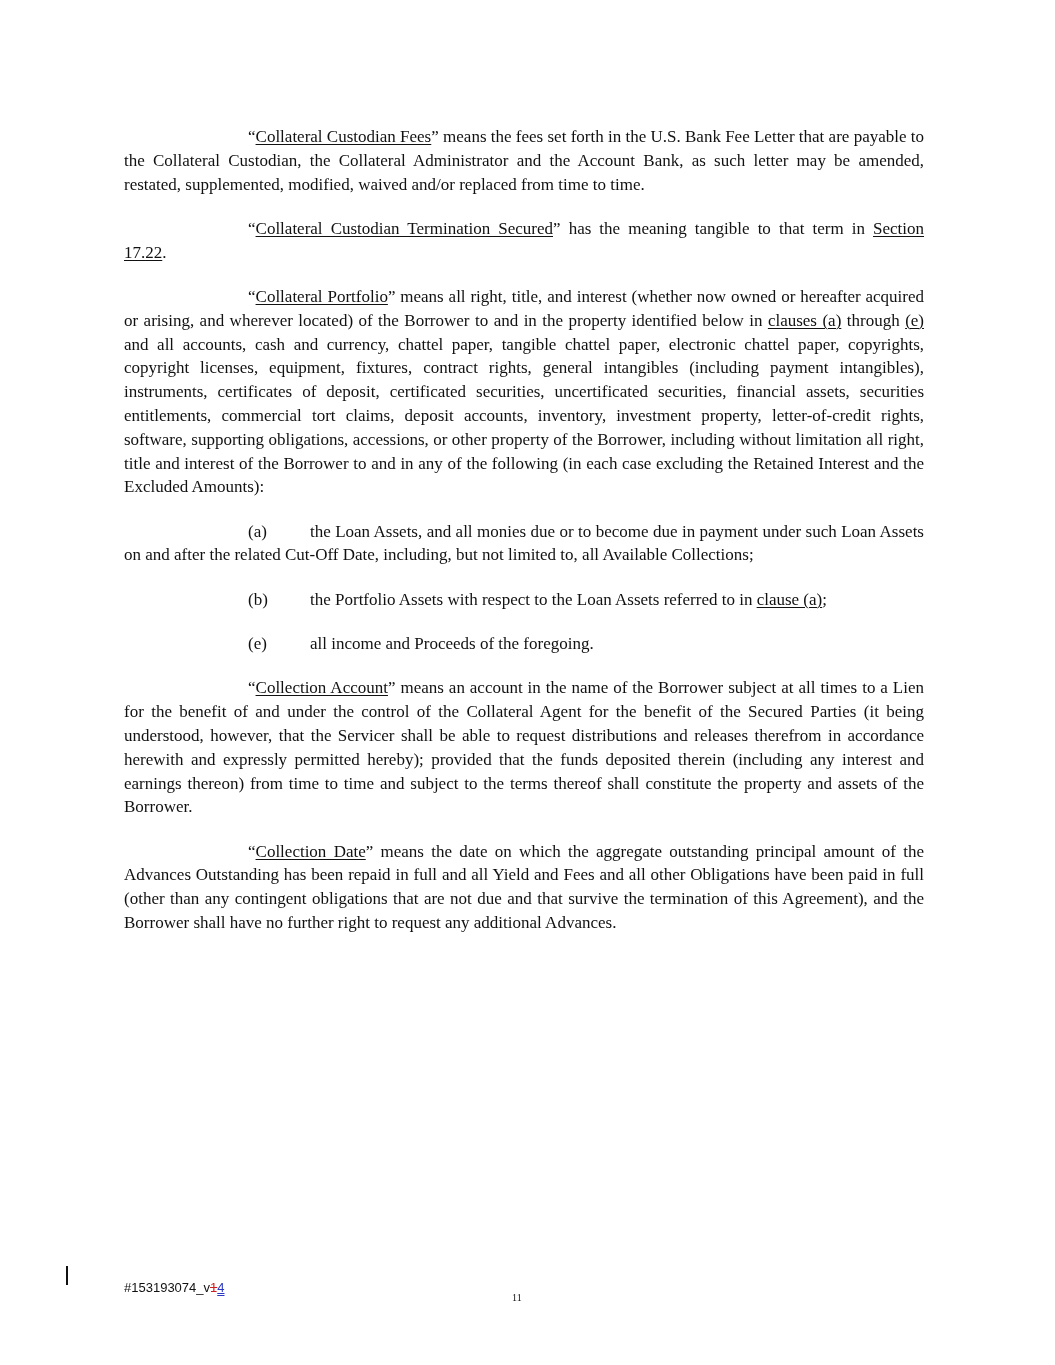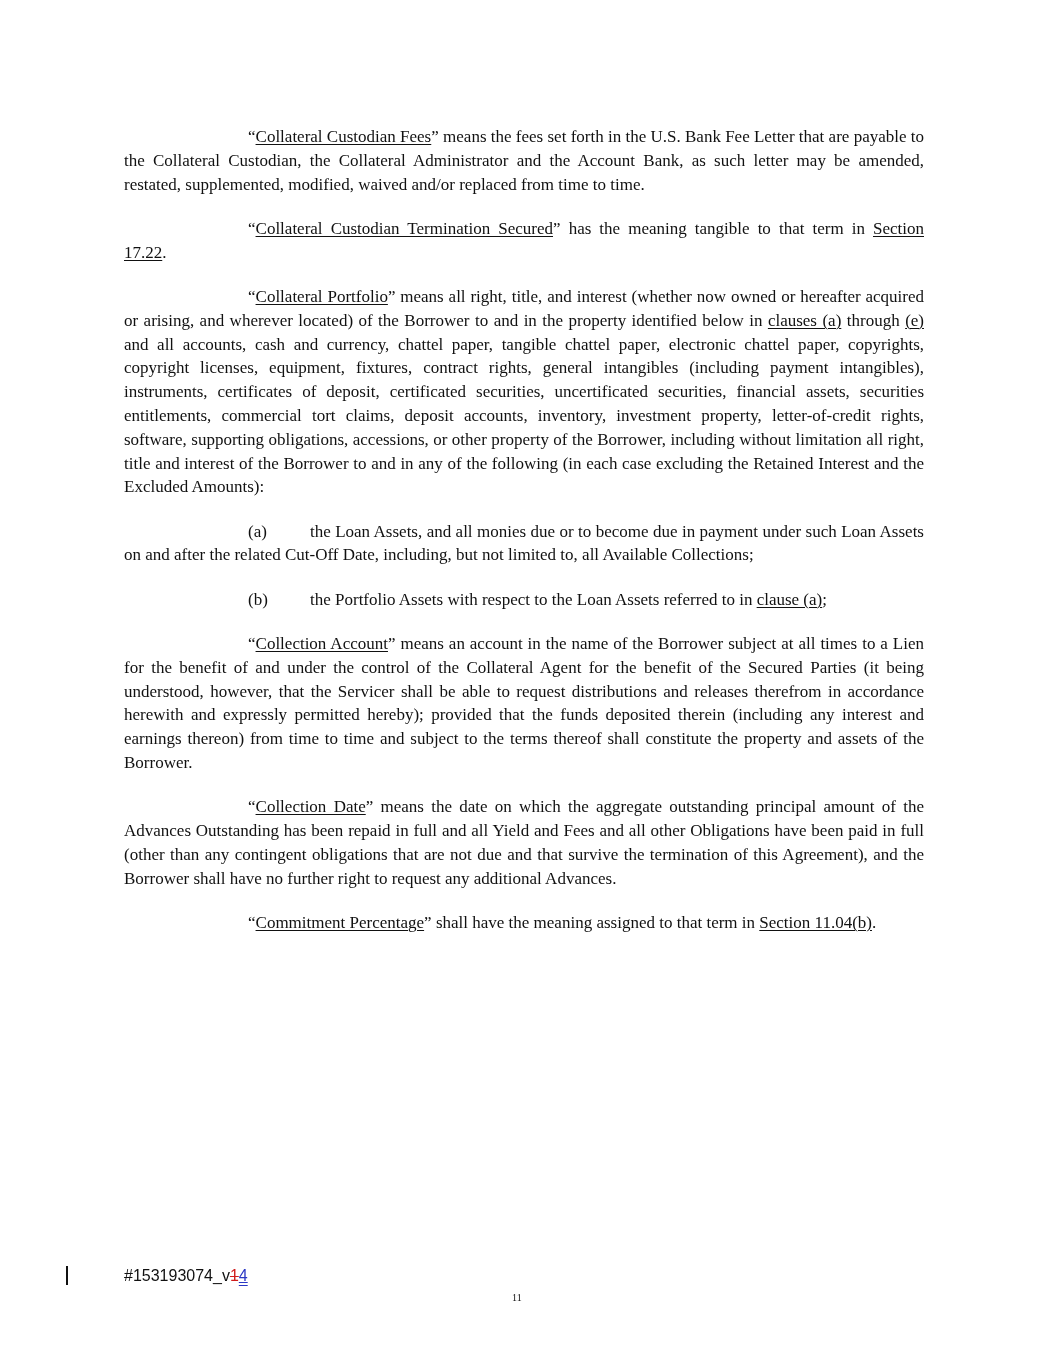--- a/index.html
+++ b/index.html
@@ -49,23 +49,23 @@
       position: absolute;
       left: 66px;
       top: 2px;
       width: 2px;
       height: 19px;
       background: #111111;
     }
     .doc-id {
       position: absolute;
       left: 124px;
-      top: 3px;
+      top: 16px;
       font-family: "Liberation Sans", "DejaVu Sans", sans-serif;
-      font-size: 16px;
+      font-size: 13px;
       color: #111111;
     }
     .del { color: #d01c1c; text-decoration: line-through; }
     .ins { color: #2a37c4; text-decoration: underline double; }
     .page-number {
       position: absolute;
       left: 512px;
       top: 2px;
       font-size: 10px;
       margin-top: 26px;
@@ -81,26 +81,26 @@
   <p class="para indent"><span>“</span><span class="u">Collateral Custodian Termination Secured</span><span>” has the meaning tangible to that term in </span><span class="u">Section 17.22</span><span>.</span></p>
 
   <p class="para indent"><span>“</span><span class="u">Collateral Portfolio</span><span>” means all right, title, and interest (whether now owned or hereafter acquired or arising, and wherever located) of the Borrower to and in the property identified below in </span><span class="u">clauses (a)</span><span> through </span><span class="u">(e)</span><span> and all accounts, cash and currency, chattel paper, tangible chattel paper, electronic chattel paper, copyrights, copyright licenses, equipment, fixtures, contract rights, general intangibles (including payment intangibles), instruments, certificates of deposit, certificated securities, uncertificated securities, financial assets, securities entitlements, commercial tort claims, deposit accounts, inventory, investment property, letter-of-credit rights, software, supporting obligations, accessions, or other property of the Borrower, including without limitation all right, title and interest of the Borrower to and in any of the following (in each case excluding the Retained Interest and the Excluded Amounts):</span></p>
 
   <p class="para indent"><span class="clause-label">(a)</span><span>the Loan Assets, and all monies due or to become due in payment under such Loan Assets on and after the related Cut-Off Date, including, but not limited to, all Available Collections;</span></p>
 
   <p class="para indent"><span class="clause-label">(b)</span><span>the Portfolio Assets with respect to the Loan Assets referred to in </span><span class="u">clause (a)</span><span>;</span></p>
 
 
 
+  <p class="para indent"><span class="clause-label">(e)</span><span>all income and Proceeds of the foregoing.</span></p>
 
   <p class="para indent"><span>“</span><span class="u">Collection Account</span><span>” means an account in the name of the Borrower subject at all times to a Lien for the benefit of and under the control of the Collateral Agent for the benefit of the Secured Parties (it being understood, however, that the Servicer shall be able to request distributions and releases therefrom in accordance herewith and expressly permitted hereby); </span><span class="i">provided</span><span> that the funds deposited therein (including any interest and earnings thereon) from time to time and subject to the terms thereof shall constitute the property and assets of the Borrower.</span></p>
 
   <p class="para indent"><span>“</span><span class="u">Collection Date</span><span>” means the date on which the aggregate outstanding principal amount of the Advances Outstanding has been repaid in full and all Yield and Fees and all other Obligations have been paid in full (other than any contingent obligations that are not due and that survive the termination of this Agreement), and the Borrower shall have no further right to request any additional Advances.</span></p>
 
-  <p class="para indent"><span>“</span><span class="u">Commitment Percentage</span><span>” shall have the meaning assigned to that term in </span><span class="u">Section 11.04(b)</span><span>.</span></p>
 
 </div>
 
 <div class="footer">
   <div class="revision-bar"></div>
   <div class="doc-id"><span>#153193074_v</span><span class="del">1</span><span class="ins">4</span></div>
   <div class="page-number">11</div>
 </div>
 
 </body></html>

